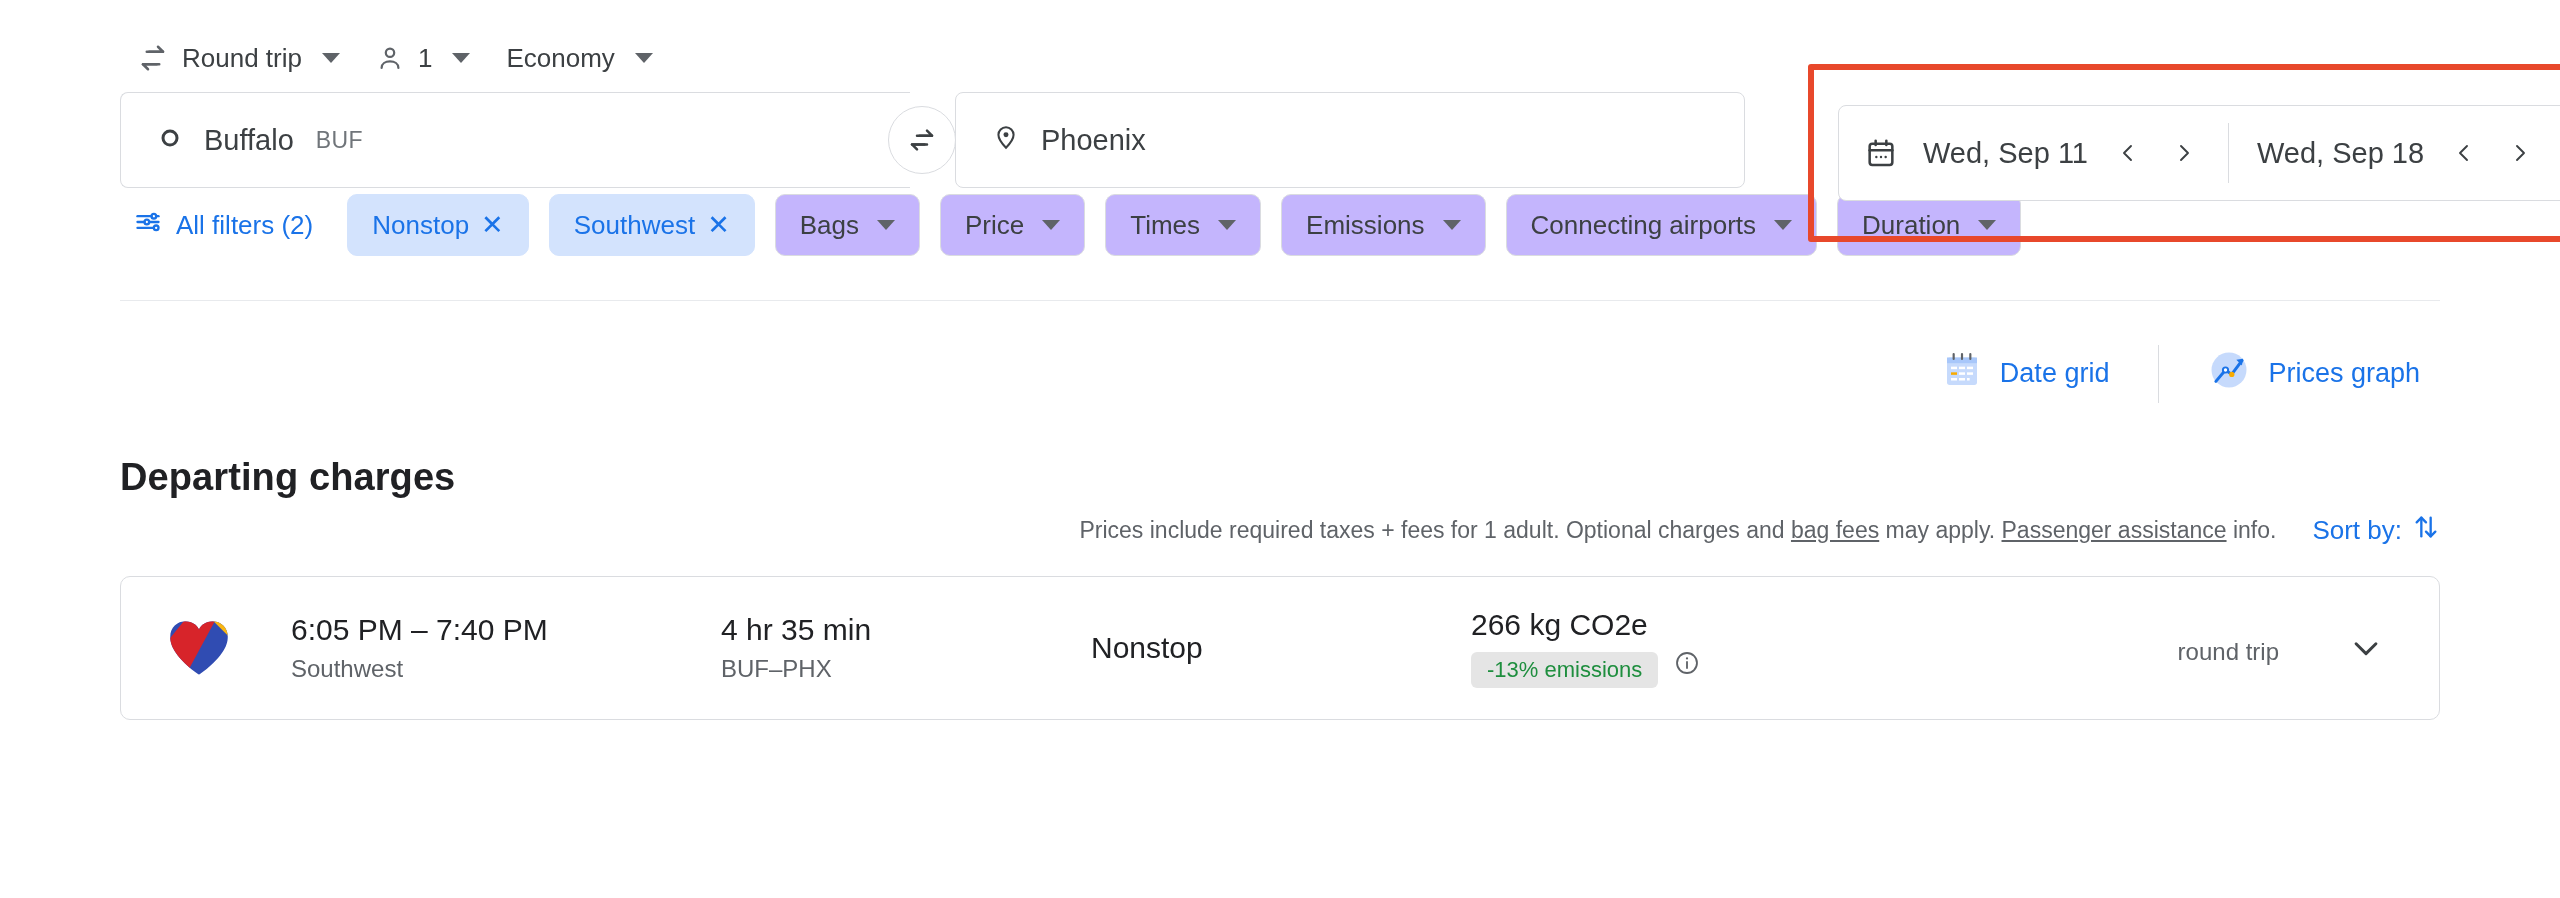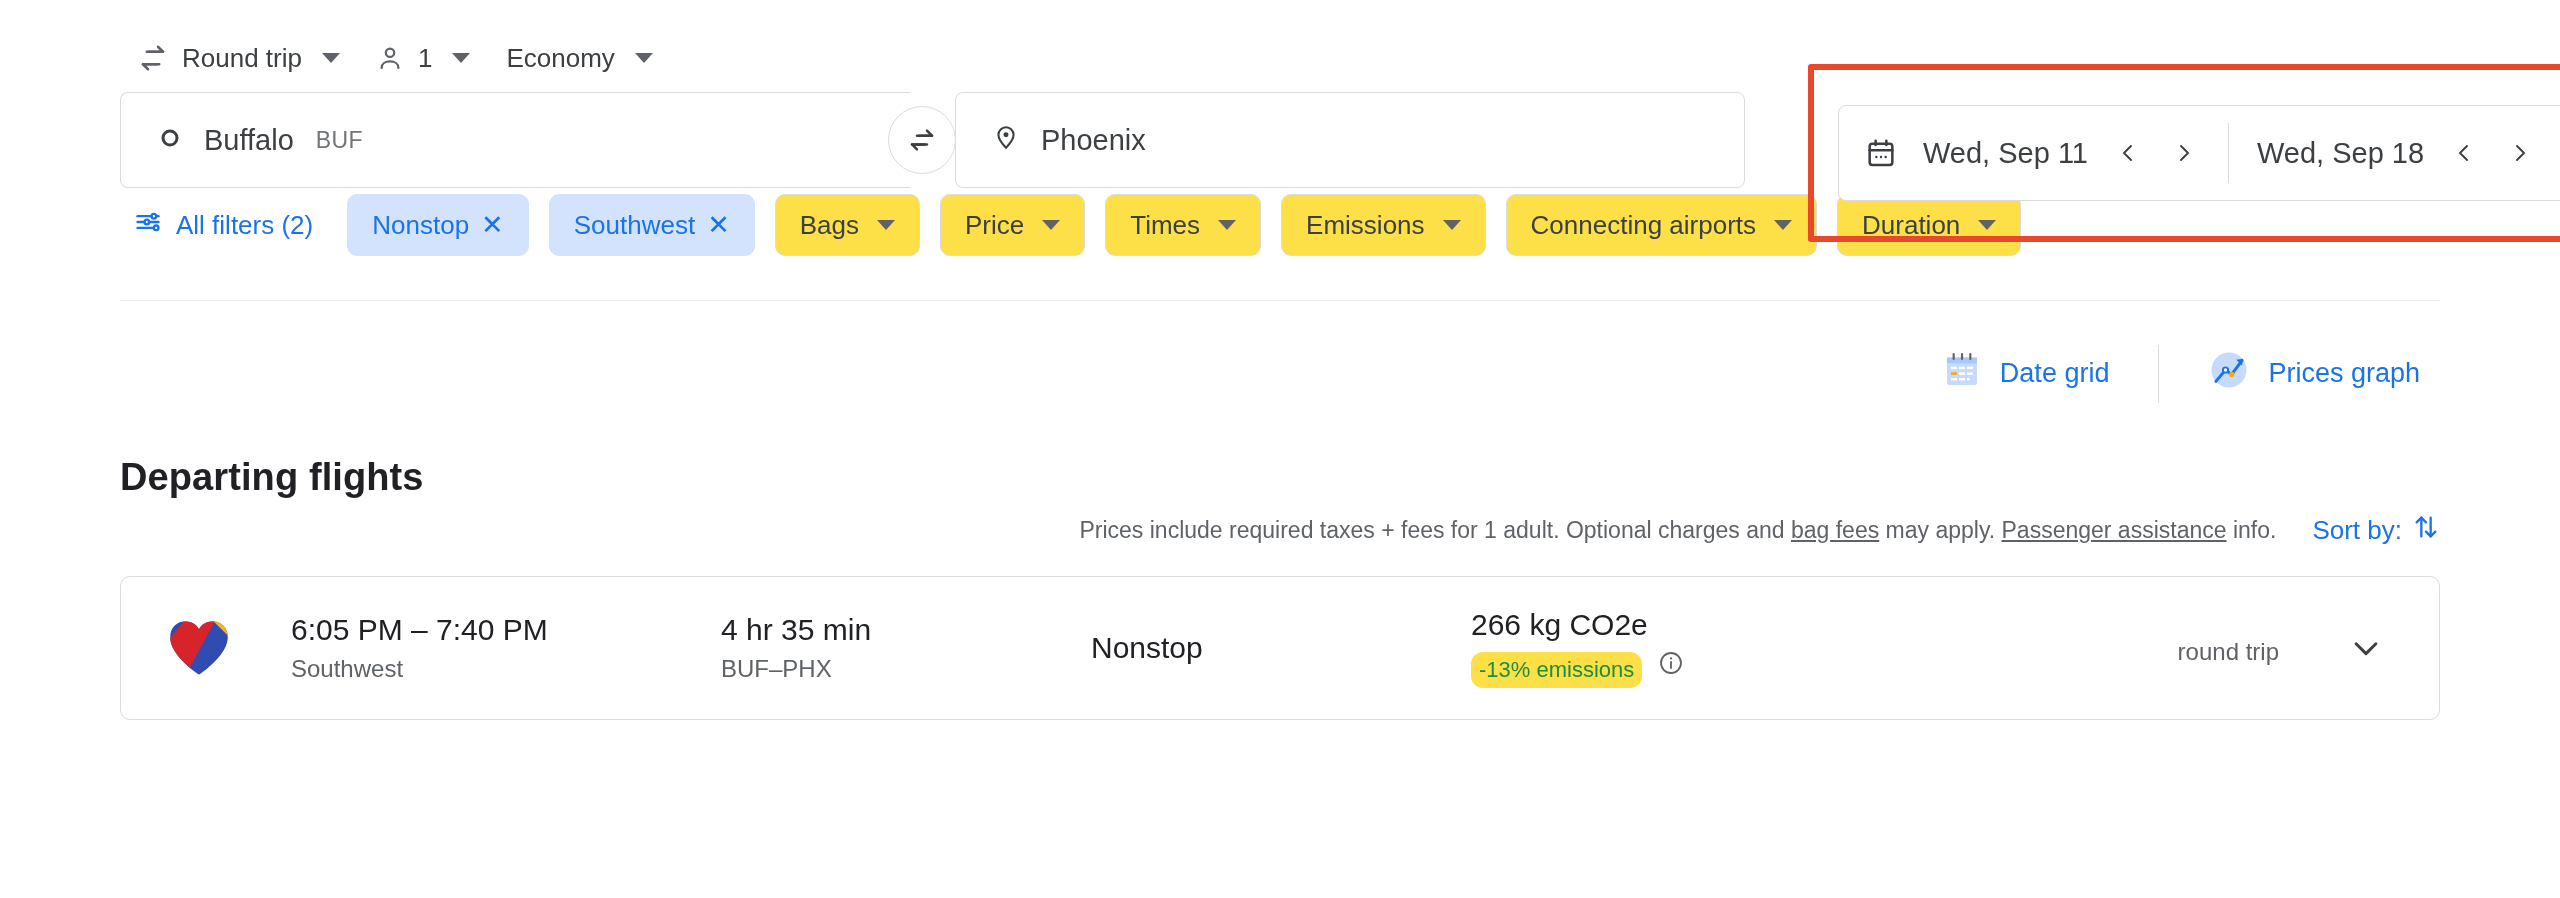--- a/index.html
+++ b/index.html
@@ -78,21 +78,21 @@
   }
   .allfilters {
     display: flex; align-items: center; gap: 14px;
     color: #1a73e8; font-size: 26px; cursor: pointer;
     padding: 10px 14px; border-radius: 8px;
   }
   .chip {
     display: flex; align-items: center; gap: 12px;
     height: 62px; padding: 0 24px;
     border: 1px solid #dadce0; border-radius: 10px;
-    background: #fde047; font-size: 26px; color: #3c4043;
+    background: #c4b5fd; font-size: 26px; color: #3c4043;
     cursor: pointer; white-space: nowrap;
   }
   .chip.active {
     background: #d3e3fd; border-color: #d3e3fd; color: #1a73e8;
   }
   .xicon { font-size: 27px; line-height: 1; color: #1a73e8; }
 
   
   .hr { width: 2320px; height: 1px; background: #e8eaed; margin-top: 38px; }
 
@@ -131,22 +131,22 @@
   .logo { width: 72px; display:flex; align-items:center; justify-content:center; }
   .c-times { margin-left: 56px; width: 430px; }
   .c-dur   { width: 370px; }
   .c-stops { width: 380px; }
   .c-emis  { width: 480px; }
   .c-price { flex: 1; text-align: right; padding-right: 56px; }
   .big { font-size: 30px; color: #202124; }
   .sub { font-size: 24px; color: #5f6368; margin-top: 8px; }
   .emisbadge {
     display: inline-flex; align-items: center;
-    background: #fde047; color: #1e8e3e; font-size: 22px;
-    border-radius: 12px; padding: 5px 8px; margin-top: 10px;
+    background: #e5e5e5; color: #1e8e3e; font-size: 22px;
+    border-radius: 6px; padding: 5px 16px; margin-top: 10px;
   }
   .emisline { display: flex; align-items: center; gap: 16px; }
   .price { font-size: 32px; color: #1e8e3e; font-weight: bold; }
   .expand {
     width: 62px; height: 62px; border-radius: 50%;
     display: flex; align-items: center; justify-content: center; cursor: pointer;
   }
 </style>
 </head>
 <body>
@@ -348,21 +348,21 @@
           <path d="M4.5 18.5 L10 12 L13.5 14.5 L19.5 6.5" stroke="#1a73e8" stroke-width="1.7" fill="none" stroke-linecap="round" stroke-linejoin="round"></path>
           <path d="M16.2 6.2 L20 5.6 L19.4 9.4 Z" fill="#1a73e8"></path>
           <circle cx="10" cy="12" r="1.5" fill="#fff" stroke="#1a73e8" stroke-width="1.1"></circle>
           <circle cx="13.6" cy="14.5" r="1.5" fill="#f9ab00"></circle>
         </svg>
       </span>
       <span>Prices graph</span>
     </div>
   </div>
 
-  <div class="sectitle">Departing flights</div>
+  <div class="sectitle">Departing charges</div>
 
   <div class="discrow">
     <div class="disclaimer">
       <span>Prices include required taxes + fees for 1 adult. Optional charges and </span><u>bag fees</u><span> may apply. </span><u>Passenger assistance</u><span> info.</span>
     </div>
     <div class="sortby">
       <span>Sort by:</span>
       <span>
         <svg width="28" height="28" viewBox="0 0 24 24" fill="none" stroke="currentColor" stroke-width="2" stroke-linecap="round" stroke-linejoin="round">
           <line x1="8" y1="20" x2="8" y2="4"></line>

